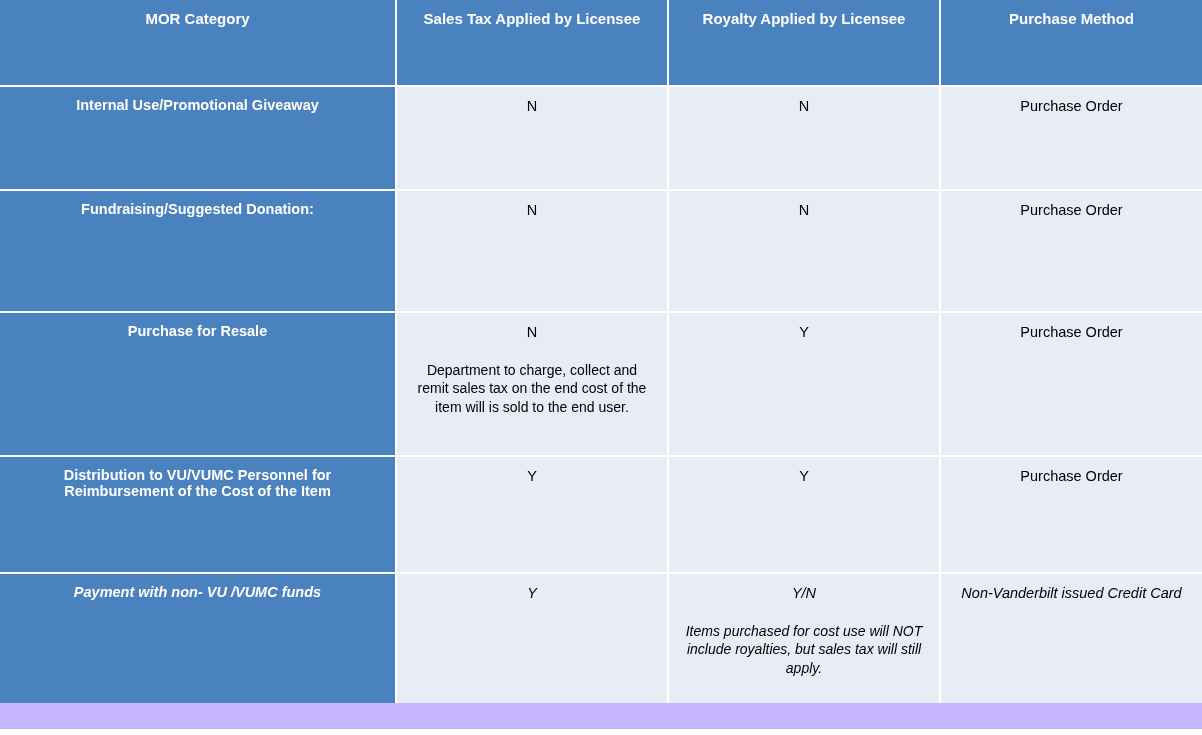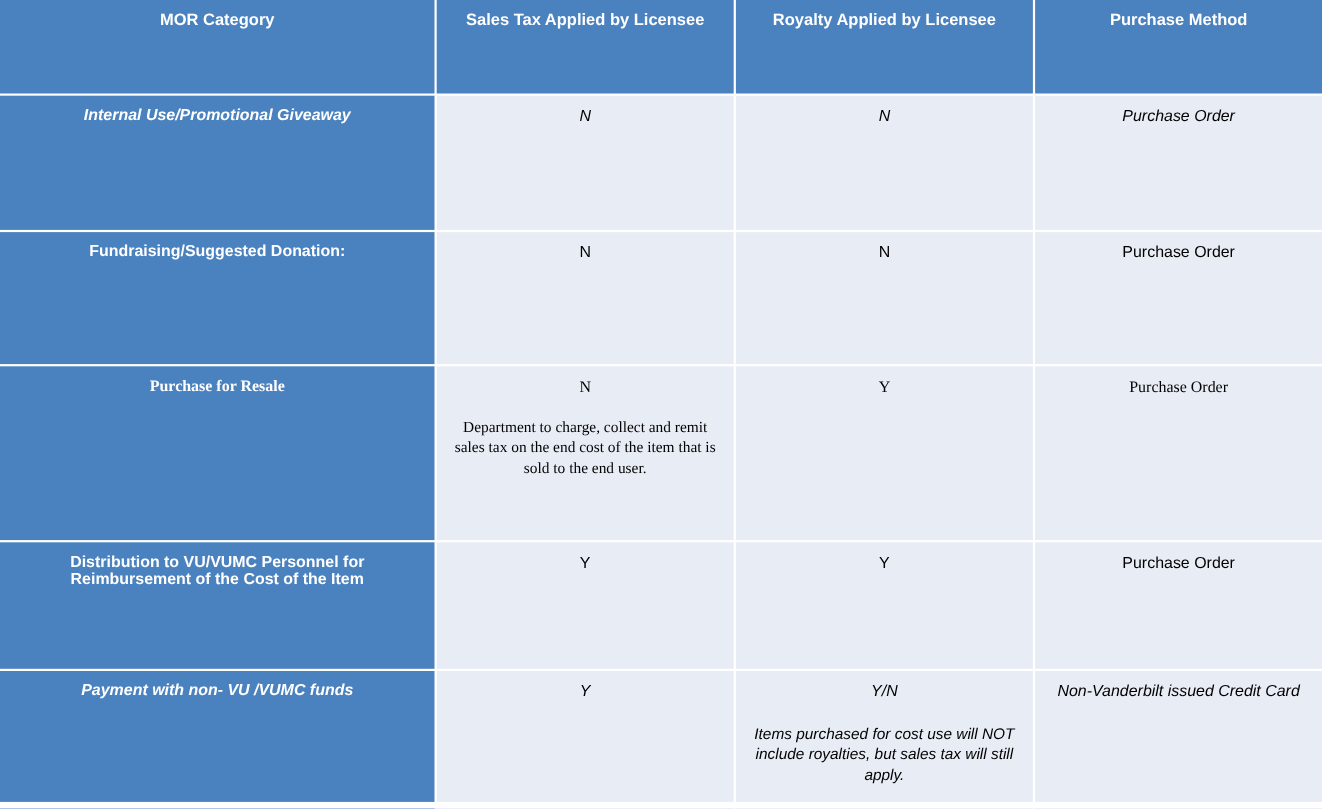--- a/index.html
+++ b/index.html
@@ -99,45 +99,45 @@
     </colgroup>
     <thead>
       <tr>
         <th>MOR Category</th>
         <th>Sales Tax Applied by Licensee</th>
         <th>Royalty Applied by Licensee</th>
         <th>Purchase Method</th>
       </tr>
     </thead>
     <tbody>
-      <tr style="height:124px;font-style:italic;">
+      <tr style="height:104px;">
         <td class="cat">Internal Use/Promotional Giveaway</td>
         <td class="val">
           <span>N</span>
         </td>
         <td class="val">
           <span>N</span>
         </td>
         <td class="val">Purchase Order</td>
       </tr>
       <tr style="height:122px;">
         <td class="cat">Fundraising/Suggested Donation:</td>
         <td class="val">
           <span>N</span>
         </td>
         <td class="val">
           <span>N</span>
         </td>
         <td class="val">Purchase Order</td>
       </tr>
-      <tr style="height:160px;font-family:Liberation Serif, serif;">
+      <tr style="height:144px;">
         <td class="cat">Purchase for Resale</td>
         <td class="val">
           <span>N</span>
-          <span class="note">Department to charge, collect and remit sales tax on the end cost of the item that is sold to the end user.</span>
+          <span class="note">Department to charge, collect and remit sales tax on the end cost of the item will is sold to the end user.</span>
         </td>
         <td class="val">
           <span>Y</span>
         </td>
         <td class="val">Purchase Order</td>
       </tr>
       <tr style="height:117px;">
         <td class="cat">Distribution to VU/VUMC Personnel for Reimbursement of the Cost of the Item</td>
         <td class="val">
           <span>Y</span>

